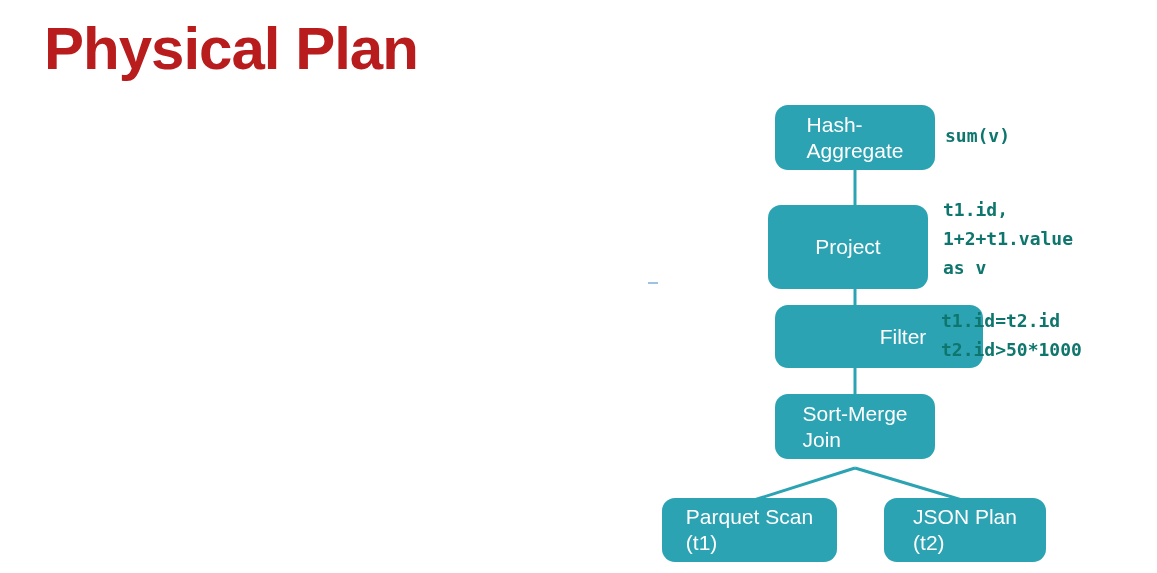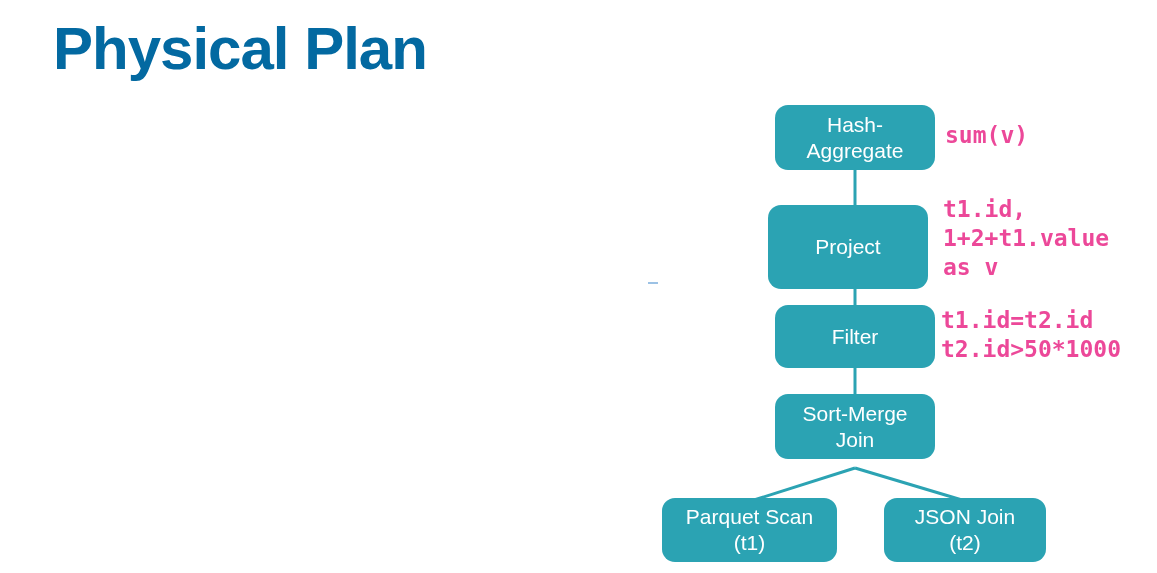--- a/index.html
+++ b/index.html
@@ -12,26 +12,26 @@
     font-family: "Liberation Sans", sans-serif;
   }
   .slide {
     position: relative;
     width: 1157px;
     height: 573px;
     background: #ffffff;
   }
   .slide-title {
     position: absolute;
-    left: 53px;
+    left: 44px;
     top: 14px;
     margin: 0;
     font-size: 60px;
     font-weight: 700;
-    color: #0369a1;
+    color: #b91c1c;
     letter-spacing: -1px;
     line-height: 1.15;
   }
   .bullet-block {
     position: absolute;
     left: 31px;
     top: 157px;
     width: 620px;
     color: #161616;
     font-size: 30px;
@@ -55,39 +55,38 @@
     height: 478px;
   }
   .node {
     position: absolute;
     background: #2ba3b3;
     color: #ffffff;
     border-radius: 13px;
     display: flex;
     align-items: center;
     justify-content: center;
-    text-align: center;
     font-size: 21px;
     line-height: 26px;
     white-space: pre-line;
   }
   .node-hash      { left: 135px; top:  10px; width: 160px; height: 65px; }
   .node-project   { left: 128px; top: 110px; width: 160px; height: 84px; }
-  .node-filter    { left: 135px; top: 210px; width: 160px; height: 63px; }
+  .node-filter    { left: 135px; top: 210px; width: 160px; height: 63px; padding-left: 48px; }
   .node-smj       { left: 135px; top: 299px; width: 160px; height: 65px; }
   .node-parquet   { left:  22px; top: 403px; width: 175px; height: 64px; }
   .node-json      { left: 244px; top: 403px; width: 162px; height: 64px; }
   .annot {
     position: absolute;
     margin: 0;
     font-family: "DejaVu Sans Mono", monospace;
-    font-size: 23px;
+    font-size: 18px;
     font-weight: 600;
     line-height: 29px;
-    color: #ec4899;
+    color: #0f766e;
     white-space: pre;
   }
   .annot-sum     { left: 305px; top:  26px; }
   .annot-project { left: 303px; top:  100px; }
   .annot-filter  { left: 301px; top: 211px; }
   .artifact-dash {
     position: absolute;
     left: 8px;
     top: 187px;
     width: 10px;
@@ -119,21 +118,21 @@
     <div class="node node-project">Project</div>
 
     <div class="node node-filter">Filter</div>
 
     <div class="node node-smj">Sort-Merge
 Join</div>
 
     <div class="node node-parquet">Parquet Scan
 (t1)</div>
 
-    <div class="node node-json">JSON Join
+    <div class="node node-json">JSON Plan
 (t2)</div>
 
     <pre class="annot annot-sum">sum(v)</pre>
 
     <pre class="annot annot-project">t1.id,
 1+2+t1.value
 as v</pre>
 
     <pre class="annot annot-filter">t1.id=t2.id
 t2.id&gt;50*1000</pre>

